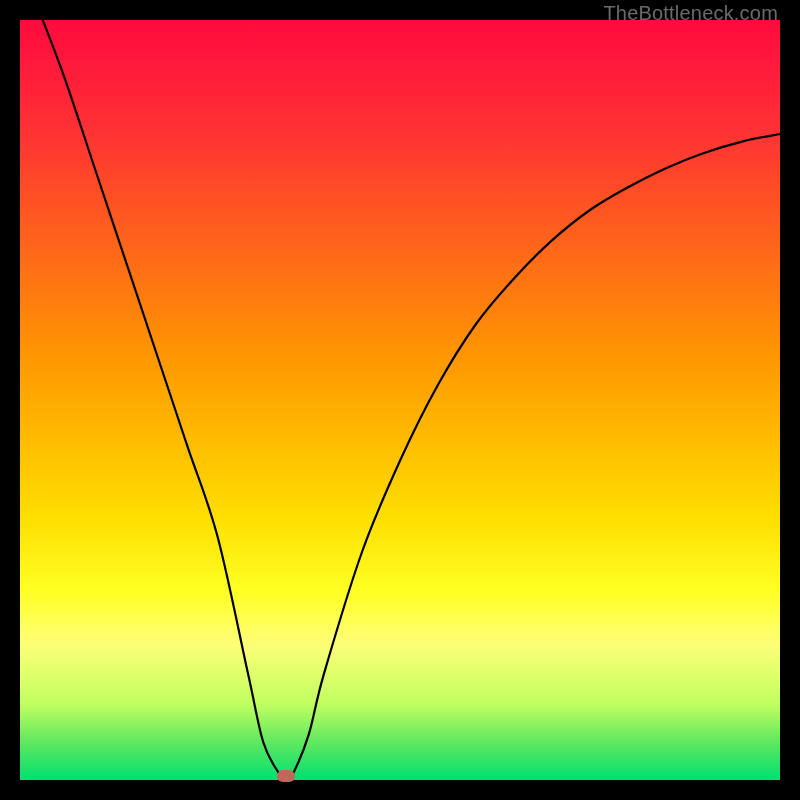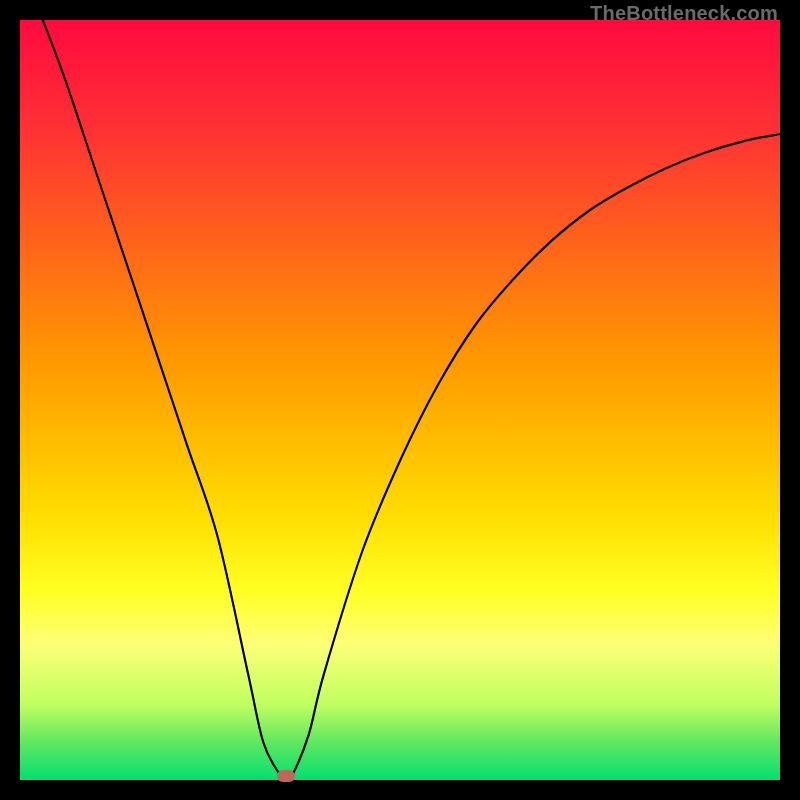--- a/index.html
+++ b/index.html
@@ -53,21 +53,21 @@
     background: #c1675a;
     transform: translate(-50%, -50%);
   }
   
   .watermark {
     position: absolute;
     right: 22px;
     top: 2px;
     color: #6a6a6a;
     font-size: 20px;
-    font-weight: 700;
+    font-weight: 400;
     letter-spacing: 0.2px;
     margin-left: 32px;
   }
 </style>
 </head>
 <body>
 
 <div class="watermark">TheBottleneck.com</div>
 
 <div class="frame">

